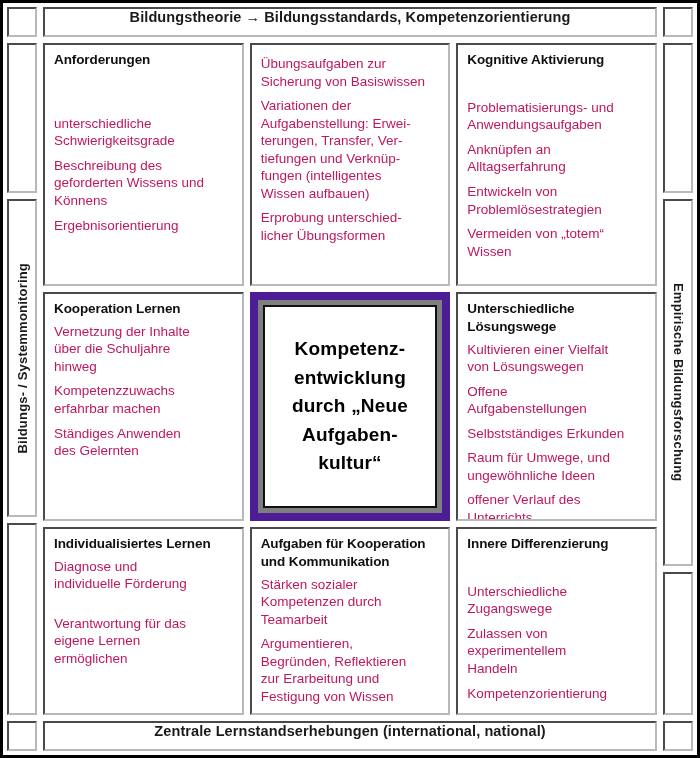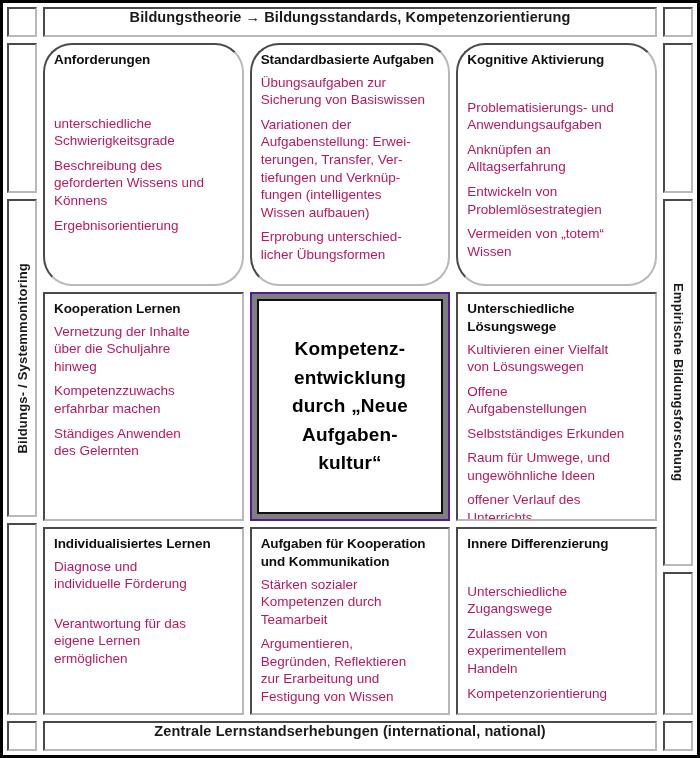--- a/index.html
+++ b/index.html
@@ -88,26 +88,26 @@
     white-space: pre-line;
     margin-top: 7px;
     color: #be185d;
   }
   .item:first-of-type { margin-top: 4px; }
   .title-gap-xl .cell-title { margin-bottom: 46px; }
   .title-gap-lg .cell-title { margin-bottom: 30px; }
   .roomy .item { margin-top: 22px; }
   .roomy .item:first-of-type { margin-top: 4px; }
 
-  .r2 { grid-row: 2; border-radius: 29px; } .r3 { grid-row: 3; } .r4 { grid-row: 4; }
+  .r2 { grid-row: 2; } .r3 { grid-row: 3; } .r4 { grid-row: 4; }
   .c2 { grid-column: 2; } .c3 { grid-column: 3; } .c4 { grid-column: 4; }
 
   .center-frame {
     grid-column: 3; grid-row: 3;
-    border: 2px solid #4c1d95;
+    border: 8px solid #4c1d95;
     background: #7f7f7f;
     padding: 5px;
   }
   .center-inner {
     height: 100%;
     border: 2px solid #101010;
     background: #fff;
     display: flex;
     align-items: center;
     justify-content: center;
@@ -153,21 +153,20 @@
     <div class="cell-title">Anforderungen</div>
     <p class="item">unterschiedliche
 Schwierigkeitsgrade</p>
     <p class="item">Beschreibung des
 geforderten Wissens und
 Könnens</p>
     <p class="item">Ergebnisorientierung</p>
   </div>
 
   <div class="box cell r2 c3">
-    <div class="cell-title">Standardbasierte Aufgaben</div>
     <p class="item">Übungsaufgaben zur
 Sicherung von Basiswissen</p>
     <p class="item">Variationen der
 Aufgabenstellung:  Erwei-
 terungen, Transfer, Ver-
 tiefungen und Verknüp-
 fungen (intelligentes
 Wissen aufbauen)</p>
     <p class="item">Erprobung unterschied-
 licher Übungsformen</p>

